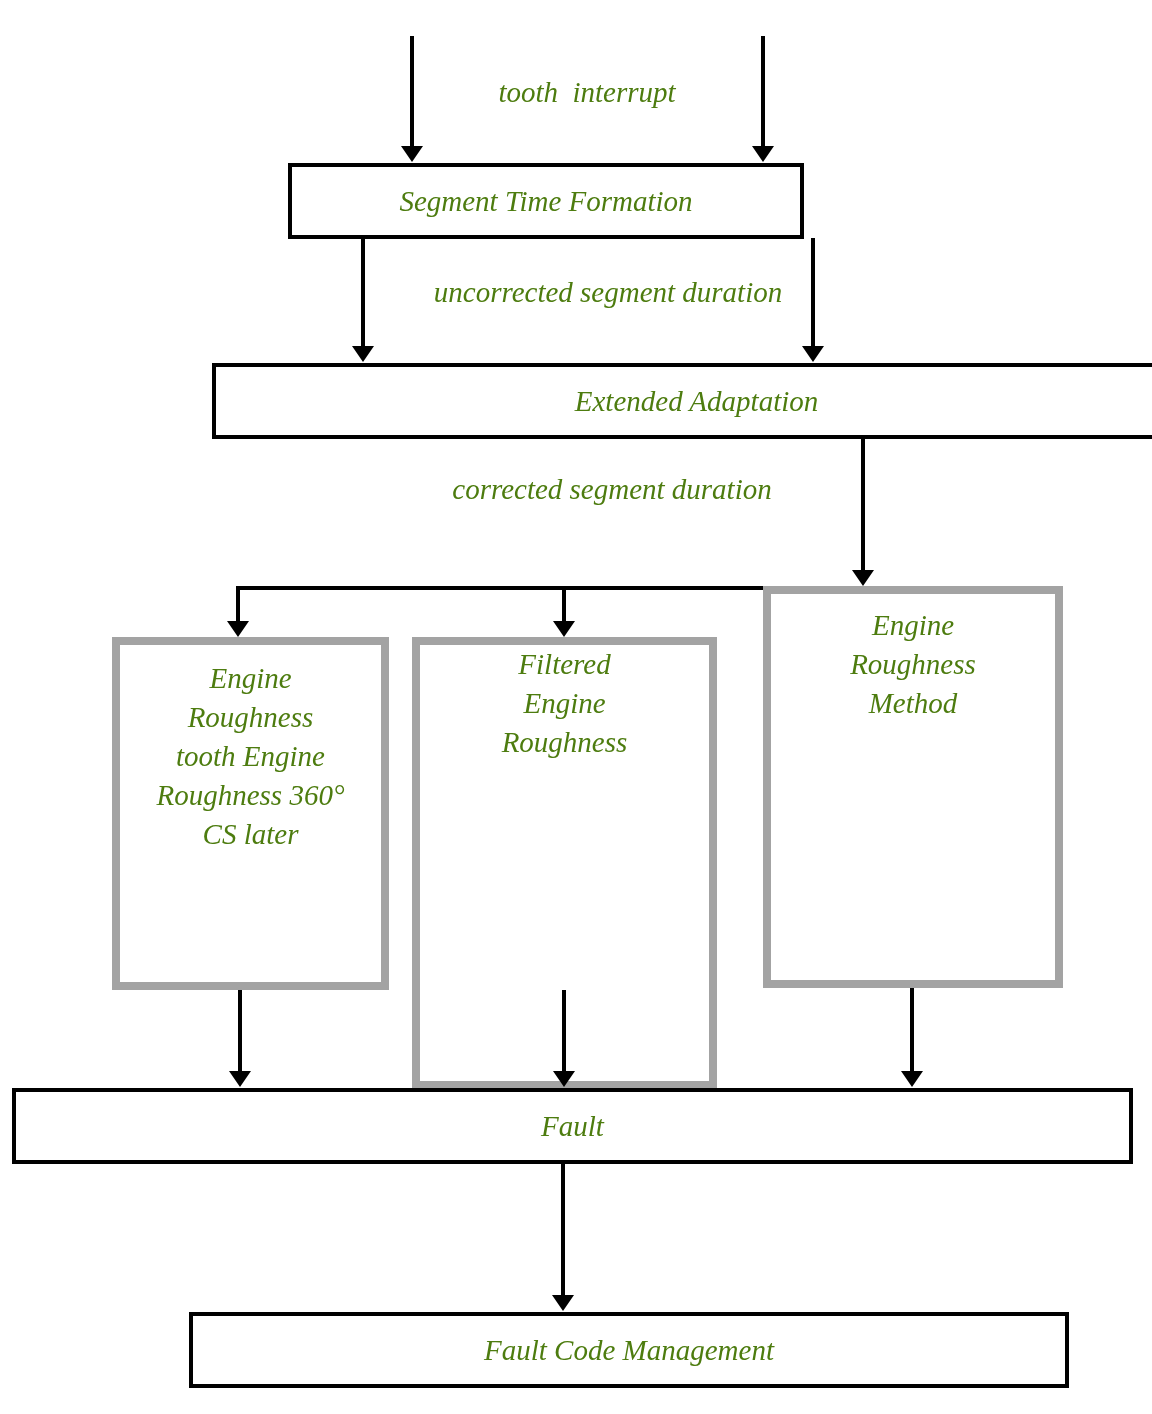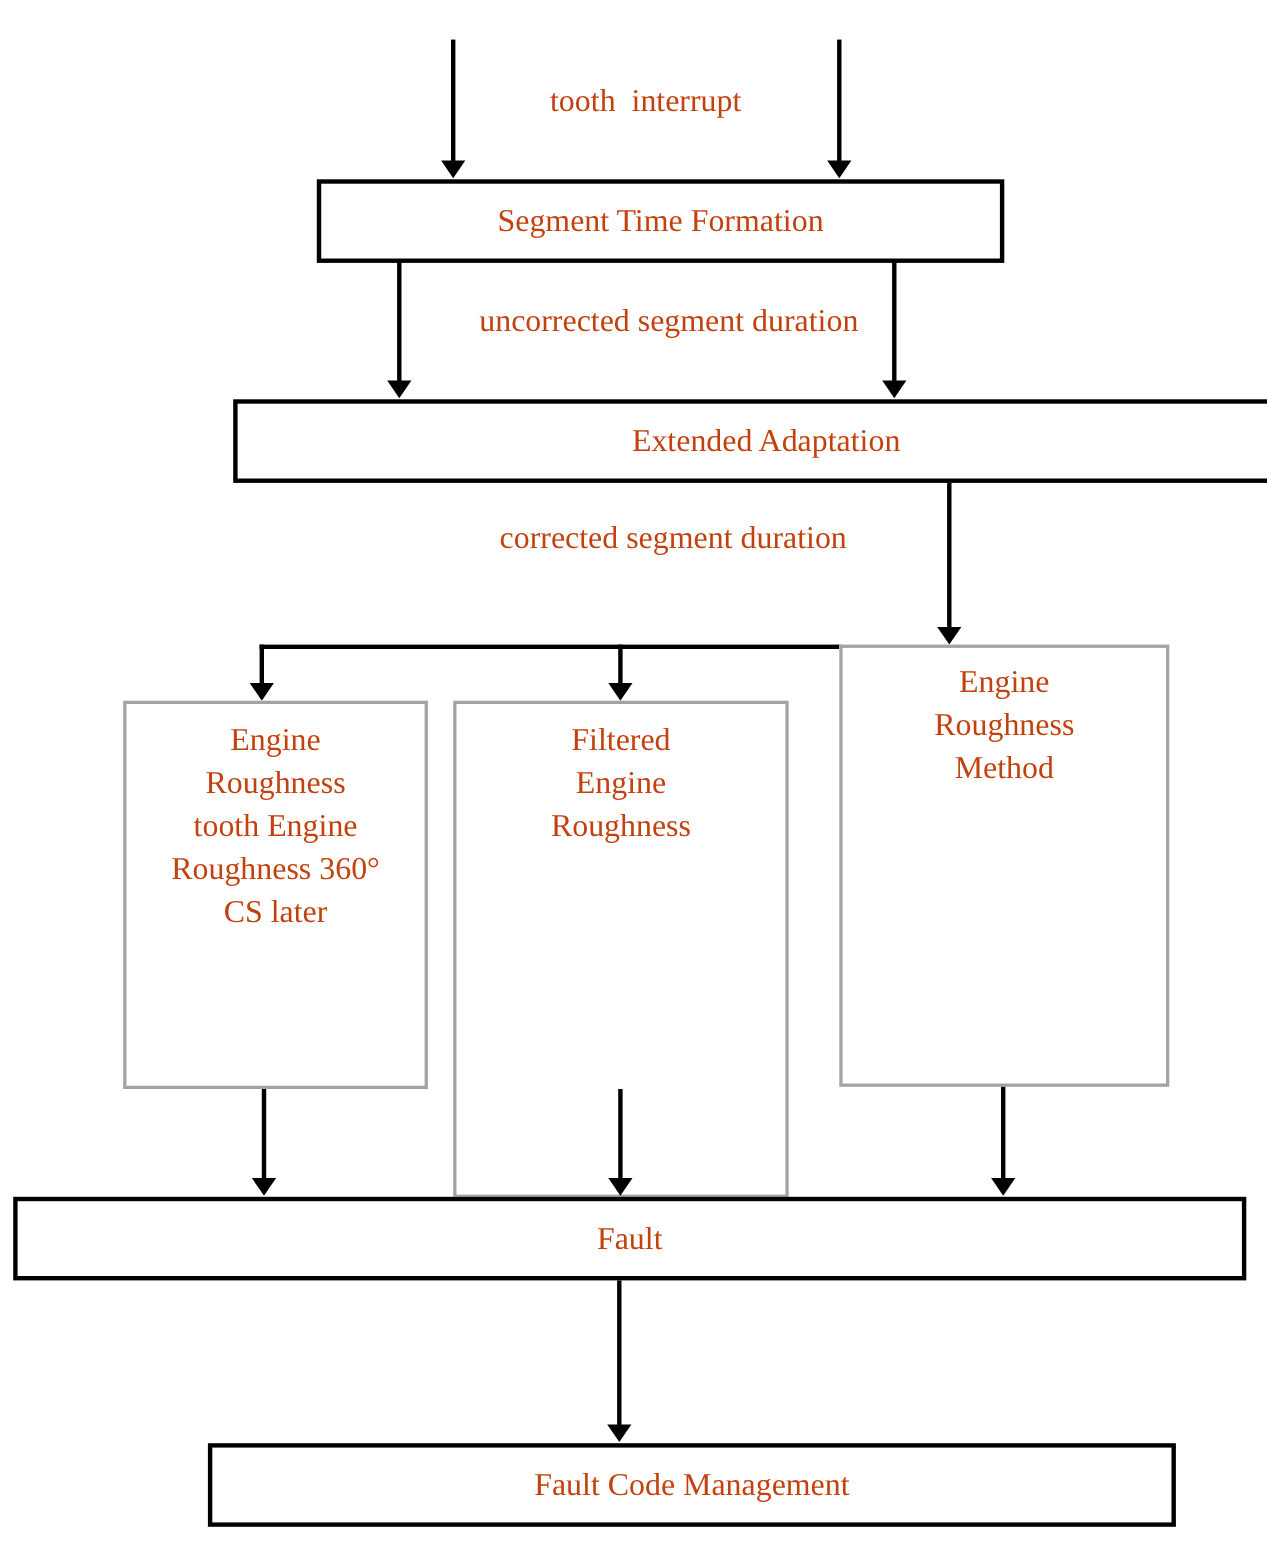--- a/index.html
+++ b/index.html
@@ -6,38 +6,39 @@
     margin: 0;
     padding: 0;
     background: #ffffff;
   }
   #canvas {
     position: relative;
     width: 1152px;
     height: 1414px;
     background: #ffffff;
     font-family: "Liberation Serif", "DejaVu Serif", serif;
-    color: #c2410c;
+    color: #4d7c0f;
     overflow: hidden;
+    font-style: italic;
   }
   .box {
     position: absolute;
     box-sizing: border-box;
     border: 4px solid #000000;
     background: #ffffff;
     display: flex;
     align-items: center;
     justify-content: center;
     text-align: center;
     font-size: 29px;
   }
   .tallbox {
     position: absolute;
     box-sizing: border-box;
-    border: 3px solid #a3a3a3;
+    border: 8px solid #a3a3a3;
     background: #ffffff;
     text-align: center;
     font-size: 29px;
     line-height: 39px;
   }
   .tallbox .inner { display: block; }
   .lbl {
     position: absolute;
     font-size: 29px;
     text-align: center;
@@ -80,21 +81,21 @@
     <div class="shaft"></div>
     <div class="head"></div>
   </div>
   <div class="varrow" style="left:752px; top:36px; height:126px;">
     <div class="shaft"></div>
     <div class="head"></div>
   </div>
 
   <div class="lbl" style="left:437px; top:76px; width:300px;">tooth  interrupt</div>
 
-  <div class="box" style="left:288px; top:163px; width:625px; height:76px;">
+  <div class="box" style="left:288px; top:163px; width:516px; height:76px;">
     <span>Segment Time Formation</span>
   </div>
 
   <div class="varrow" style="left:352px; top:238px; height:124px;">
     <div class="shaft"></div>
     <div class="head"></div>
   </div>
   <div class="varrow" style="left:802px; top:238px; height:124px;">
     <div class="shaft"></div>
     <div class="head"></div>
@@ -124,21 +125,21 @@
   </div>
 
   <div class="tallbox" style="left:112px; top:637px; width:277px; height:353px; padding-top:14px;">
     <span class="inner">Engine</span>
     <span class="inner">Roughness</span>
     <span class="inner">tooth Engine</span>
     <span class="inner">Roughness 360°</span>
     <span class="inner">CS later</span>
   </div>
 
-  <div class="tallbox" style="left:412px; top:637px; width:305px; height:452px; padding-top:14px;">
+  <div class="tallbox" style="left:412px; top:637px; width:305px; height:452px; ">
     <span class="inner">Filtered</span>
     <span class="inner">Engine</span>
     <span class="inner">Roughness</span>
   </div>
 
   <div class="tallbox" style="left:763px; top:586px; width:300px; height:402px; padding-top:12px;">
     <span class="inner">Engine</span>
     <span class="inner">Roughness</span>
     <span class="inner">Method</span>
   </div>

